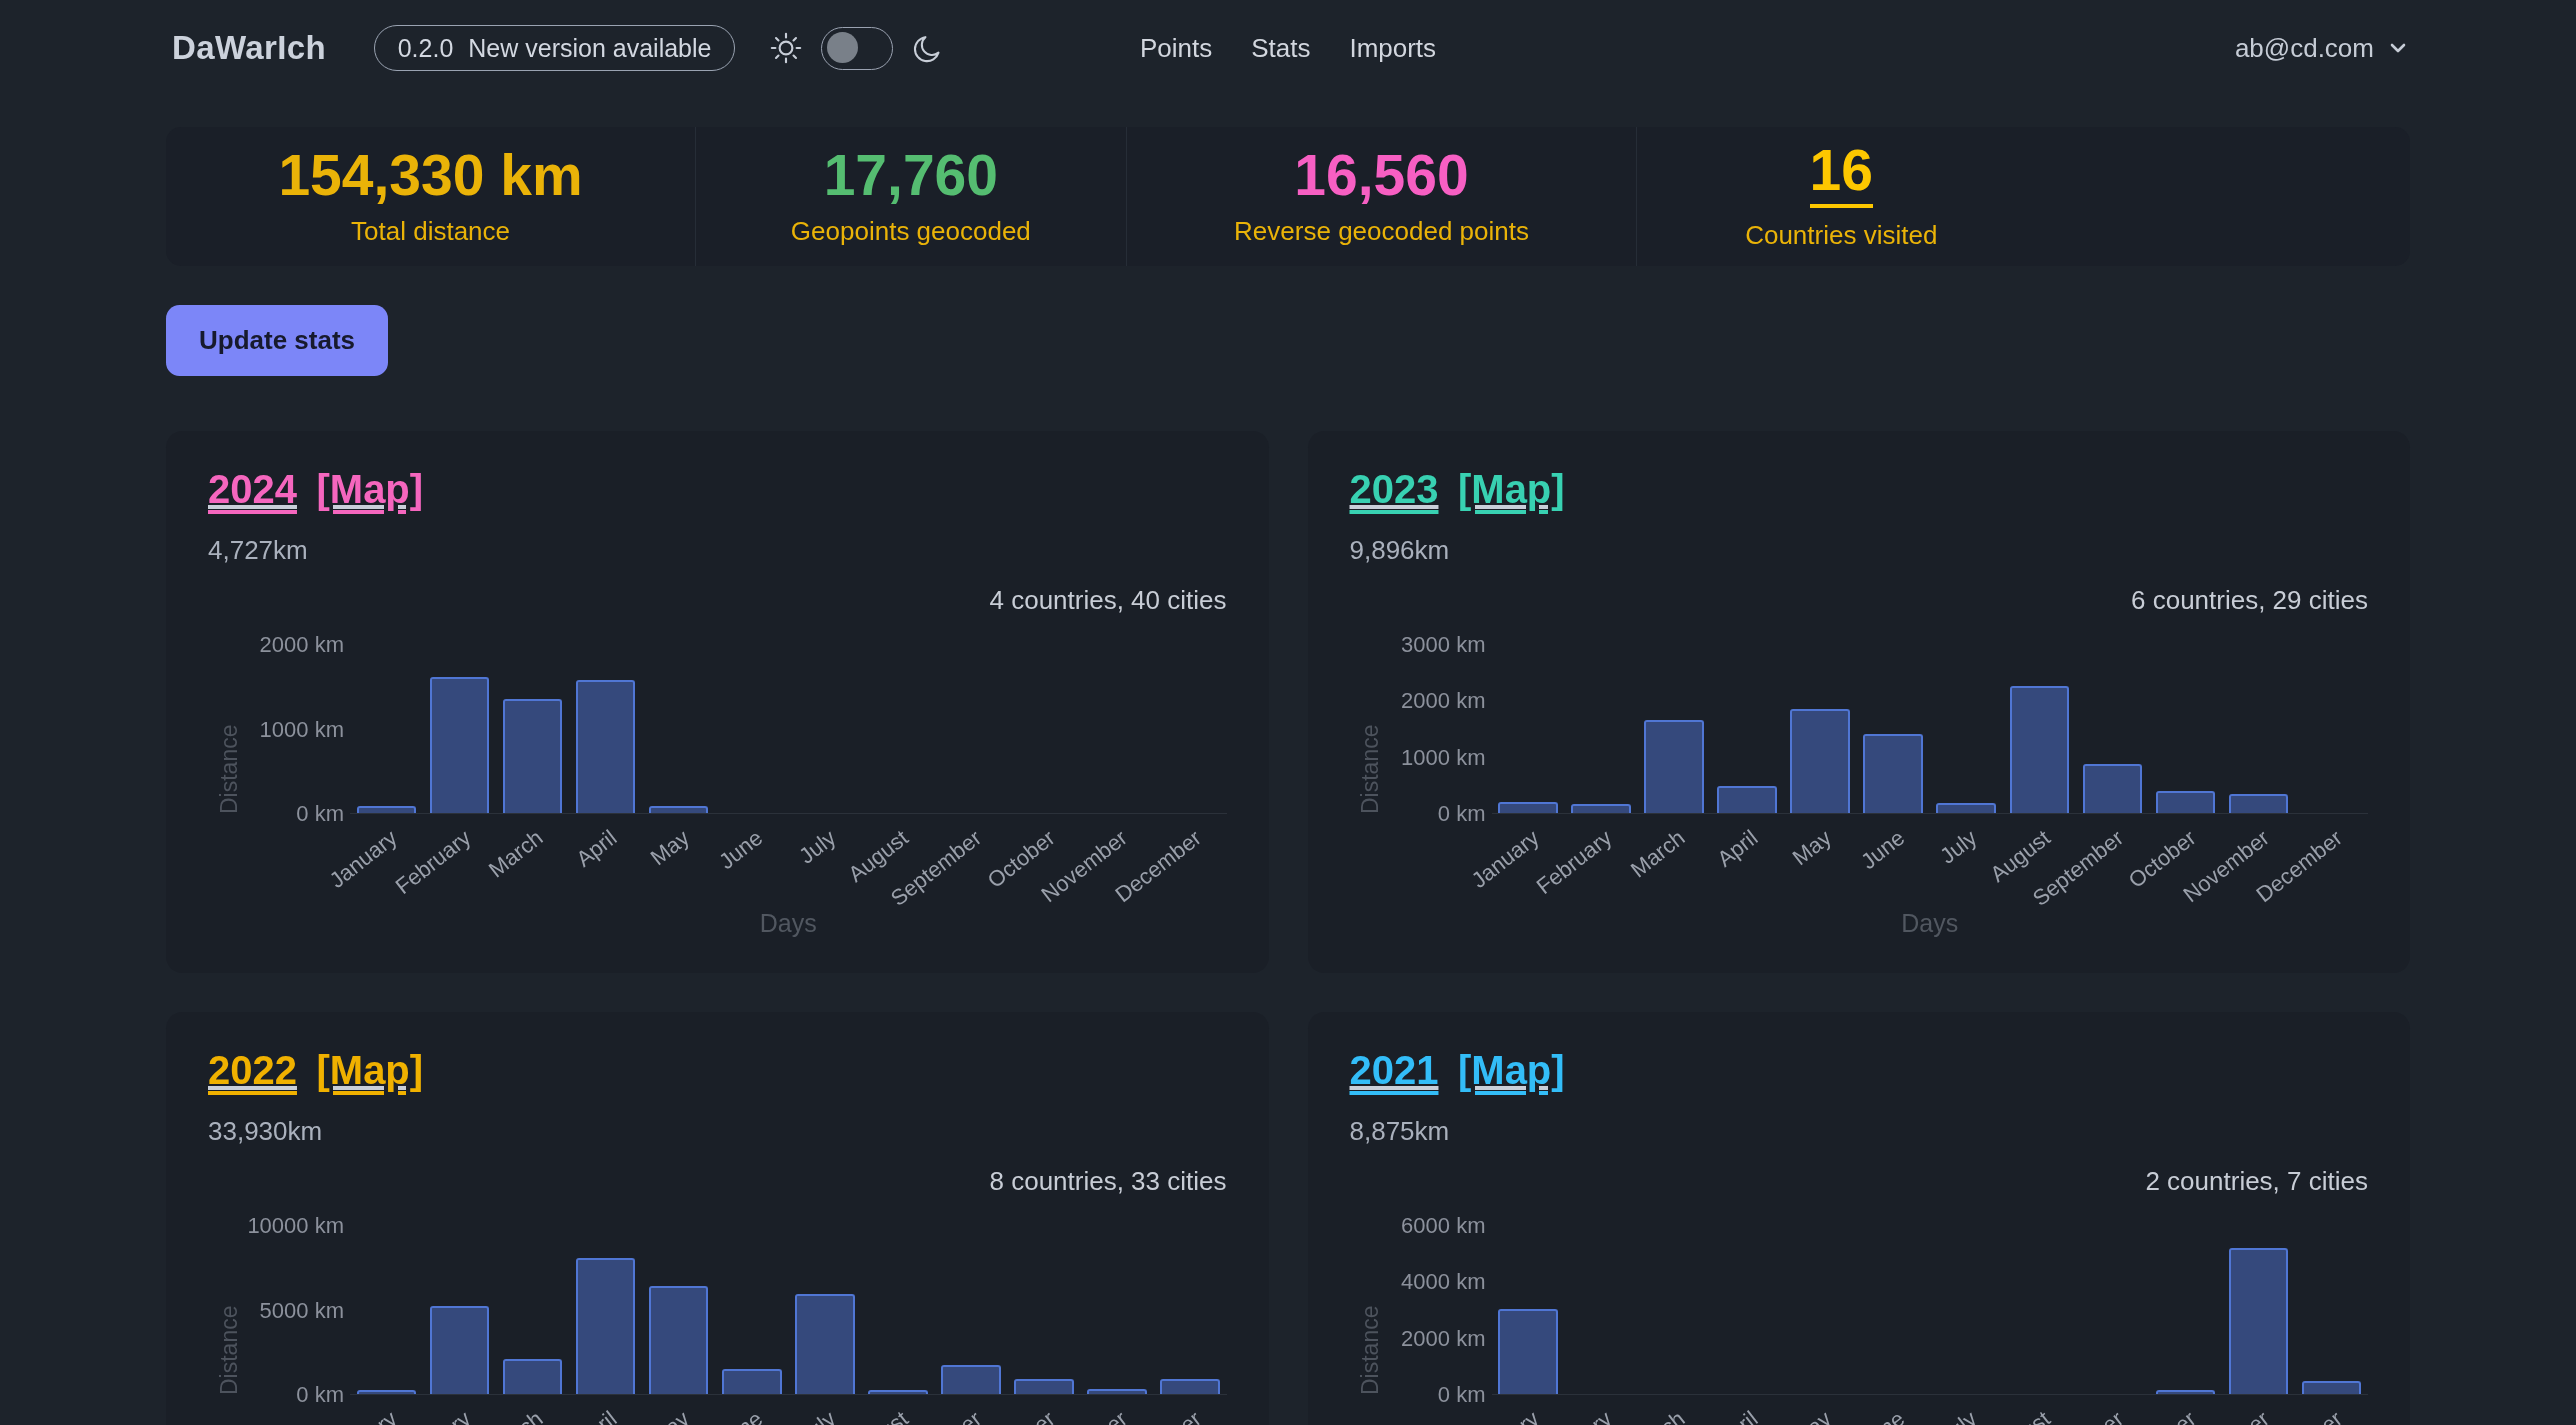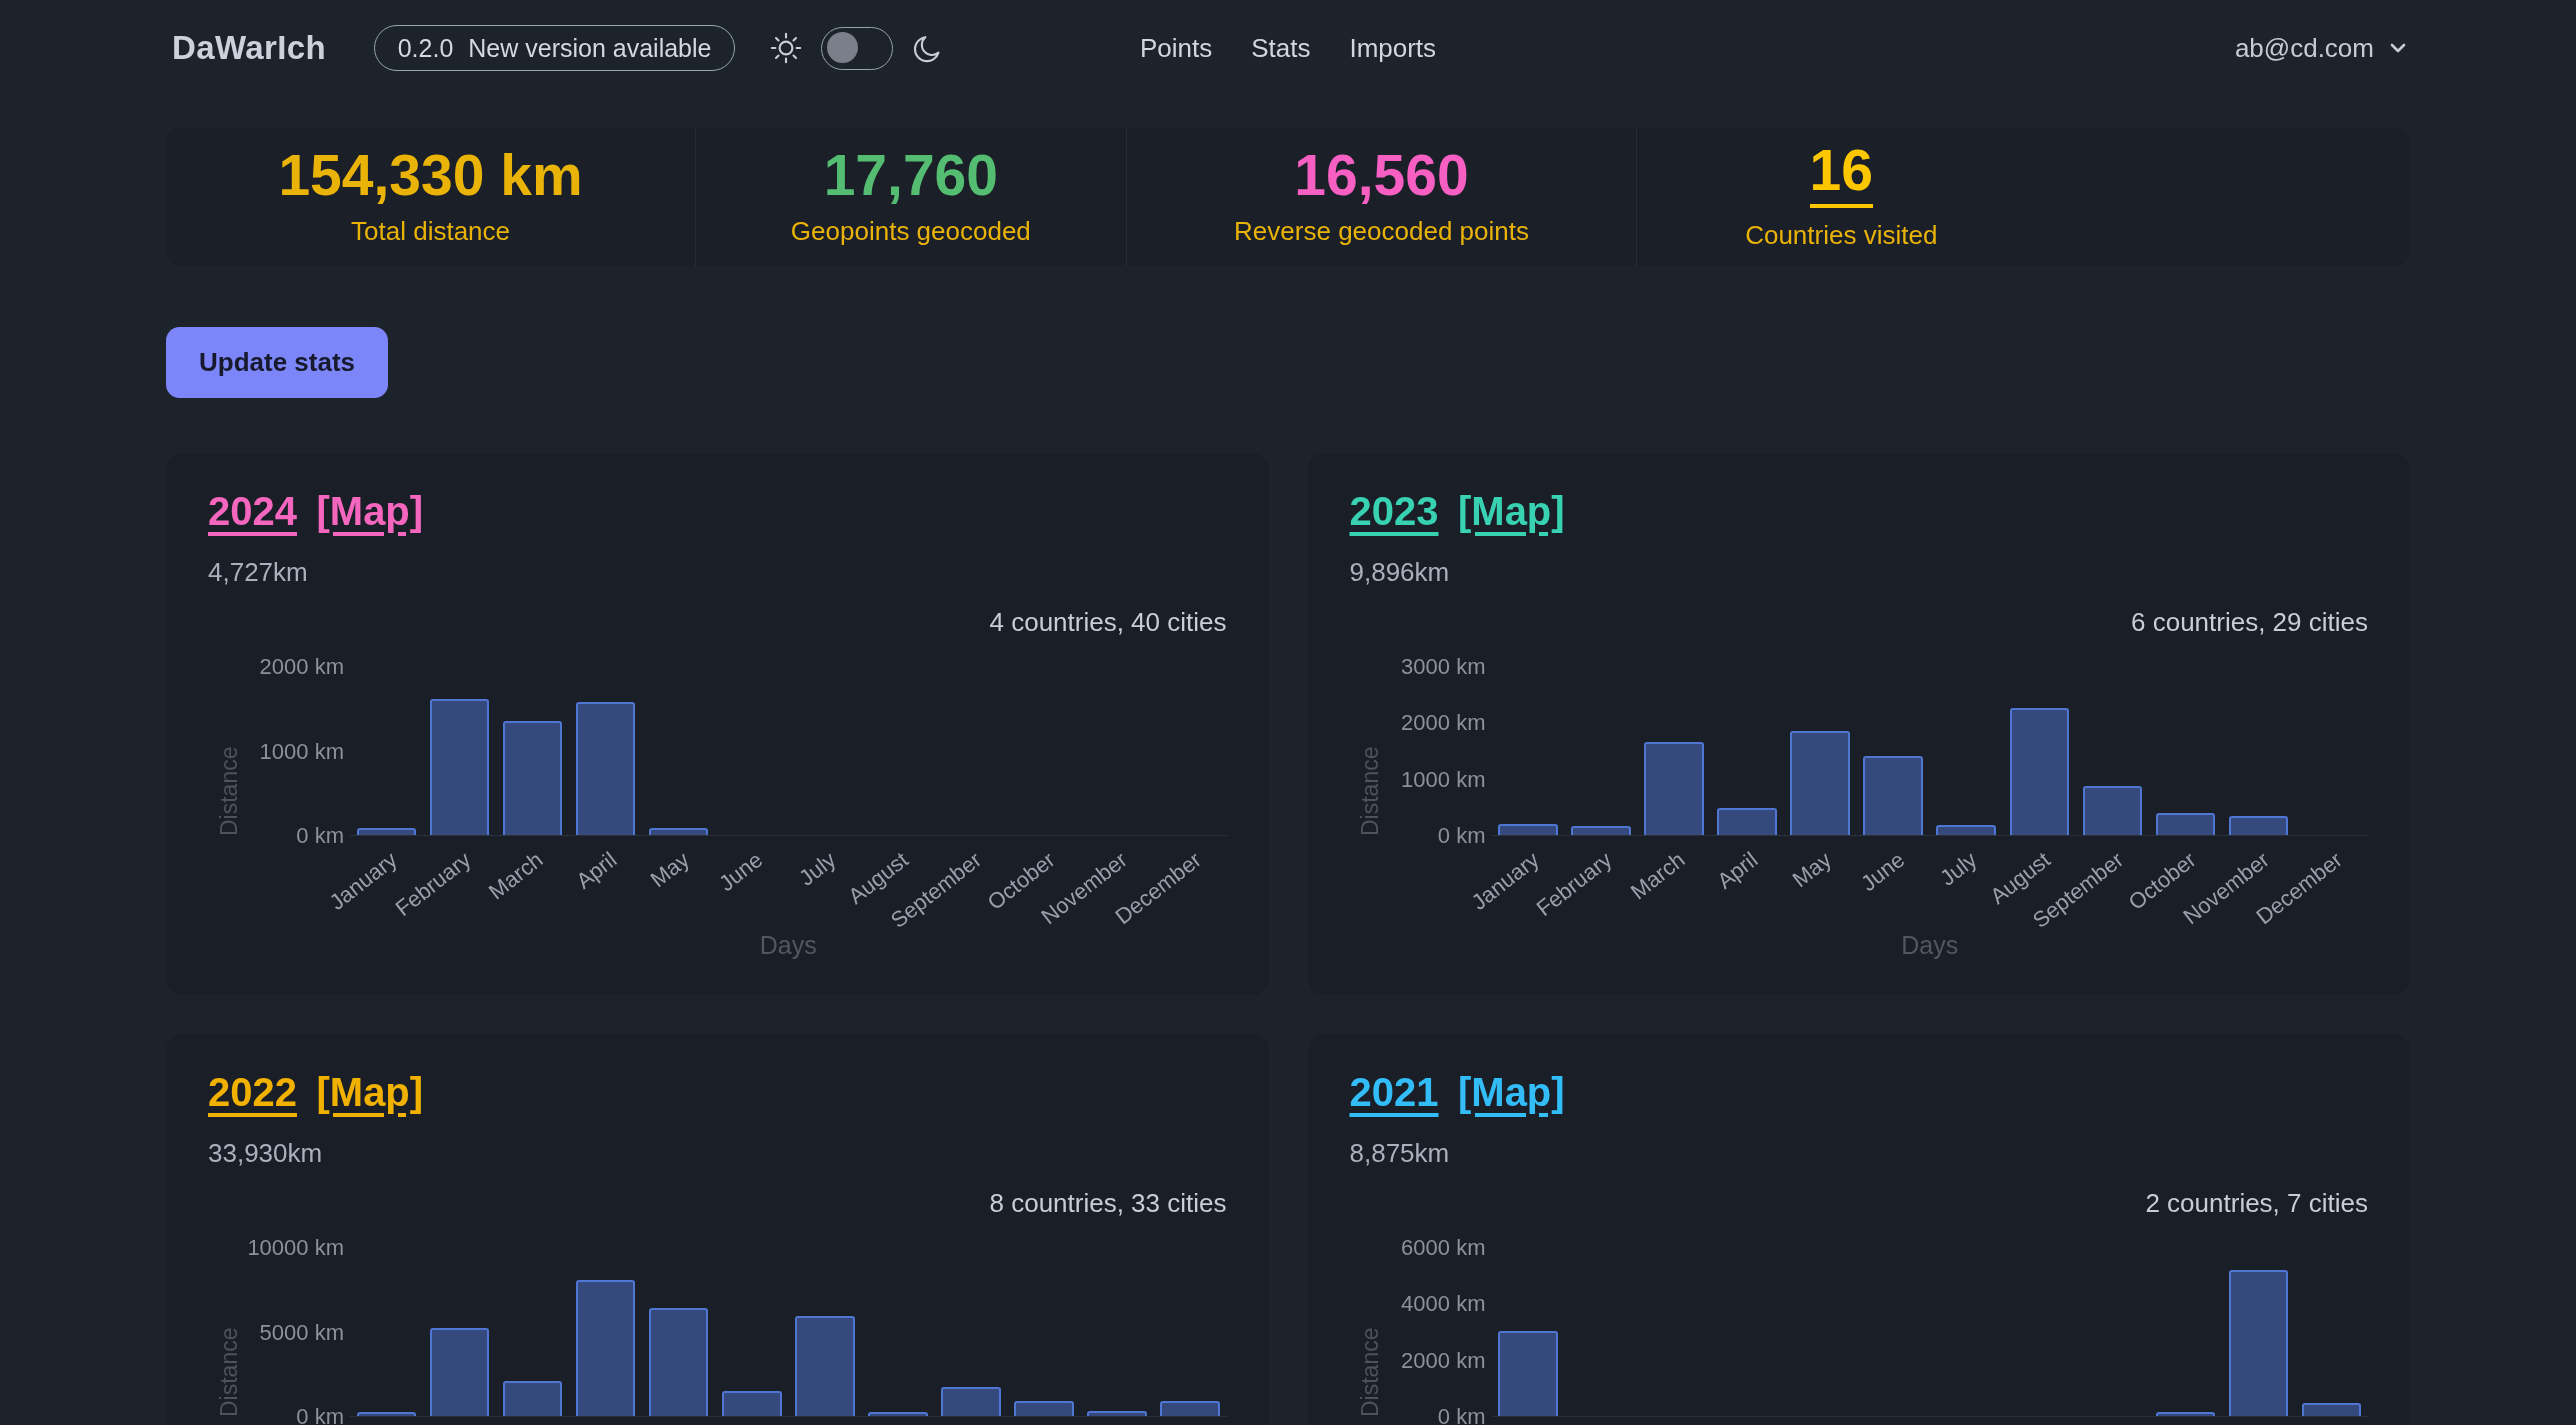--- a/index.html
+++ b/index.html
@@ -24,27 +24,27 @@
   .icon svg { display:block; }
   
   .stats-panel { margin:31px 166px 0; height:139px; background:#1a1f28; border-radius:15px;
                  display:grid; grid-template-columns:1.45fr 1.18fr 1.4fr 1.12fr 1fr; }
   .stat-cell { display:flex; flex-direction:column; align-items:center; justify-content:center; }
   .stat-cell + .stat-cell { border-left:1.5px solid #262d37; }
   .stat-value { font-size:57px; font-weight:700; line-height:1; }
   .stat-value.underlined { border-bottom:4.5px solid currentColor; padding-bottom:5.2px; cursor:pointer; }
   .stat-label { margin-top:12px; font-size:26px; color:#eab308; }
   
-  .update-btn { margin:61px 0 0 166px; display:inline-block; background:#7c86f8; color:#171a2d;
+  .update-btn { margin:39px 0 0 166px; display:inline-block; background:#7c86f8; color:#171a2d;
                 font-family:"Liberation Sans",sans-serif; font-weight:700; font-size:26px;
                 padding:20px 33px; border:none; border-radius:13.5px; cursor:pointer; }
   
   .cards { margin:55px 166px 0; display:grid; grid-template-columns:1fr 1fr; gap:39px 39px; }
   .card { position:relative; background:#1a1f27; border-radius:16.5px; height:542px; padding:36px 42px; }
-  .card-title { font-size:40px; font-weight:800; display:flex; gap:19.5px; }
+  .card-title { font-size:40px; font-weight:800; display:flex; gap:19.5px;text-decoration:underline; }
   .card-title a { text-decoration:underline; text-decoration-thickness:3.7px; text-underline-offset:6.7px; cursor:pointer; }
   .card-km { margin-top:22.5px; font-size:26px; color:#aab1bd; }
   .card-summary { position:absolute; top:154px; right:42px; font-size:26px; color:#c8cdd6; }
   
   .chart { position:absolute; left:42px; right:42px; top:214px; height:307px; font-size:22px; }
   .plot { margin-left:142px; height:169px; position:relative; border-bottom:1.5px solid #2b313a; }
   .ytick { position:absolute; left:16px; width:120px; text-align:right; color:#8c919c; line-height:25.5px; }
   .y-title { position:absolute; left:7.5px; top:0; height:169px; display:flex; align-items:center;
              writing-mode:vertical-rl; transform:rotate(180deg); color:#4d535d; font-size:23px; }
   .x-title { position:absolute; top:264px; left:calc(142px + (100% - 142px)/2); transform:translateX(-50%);

